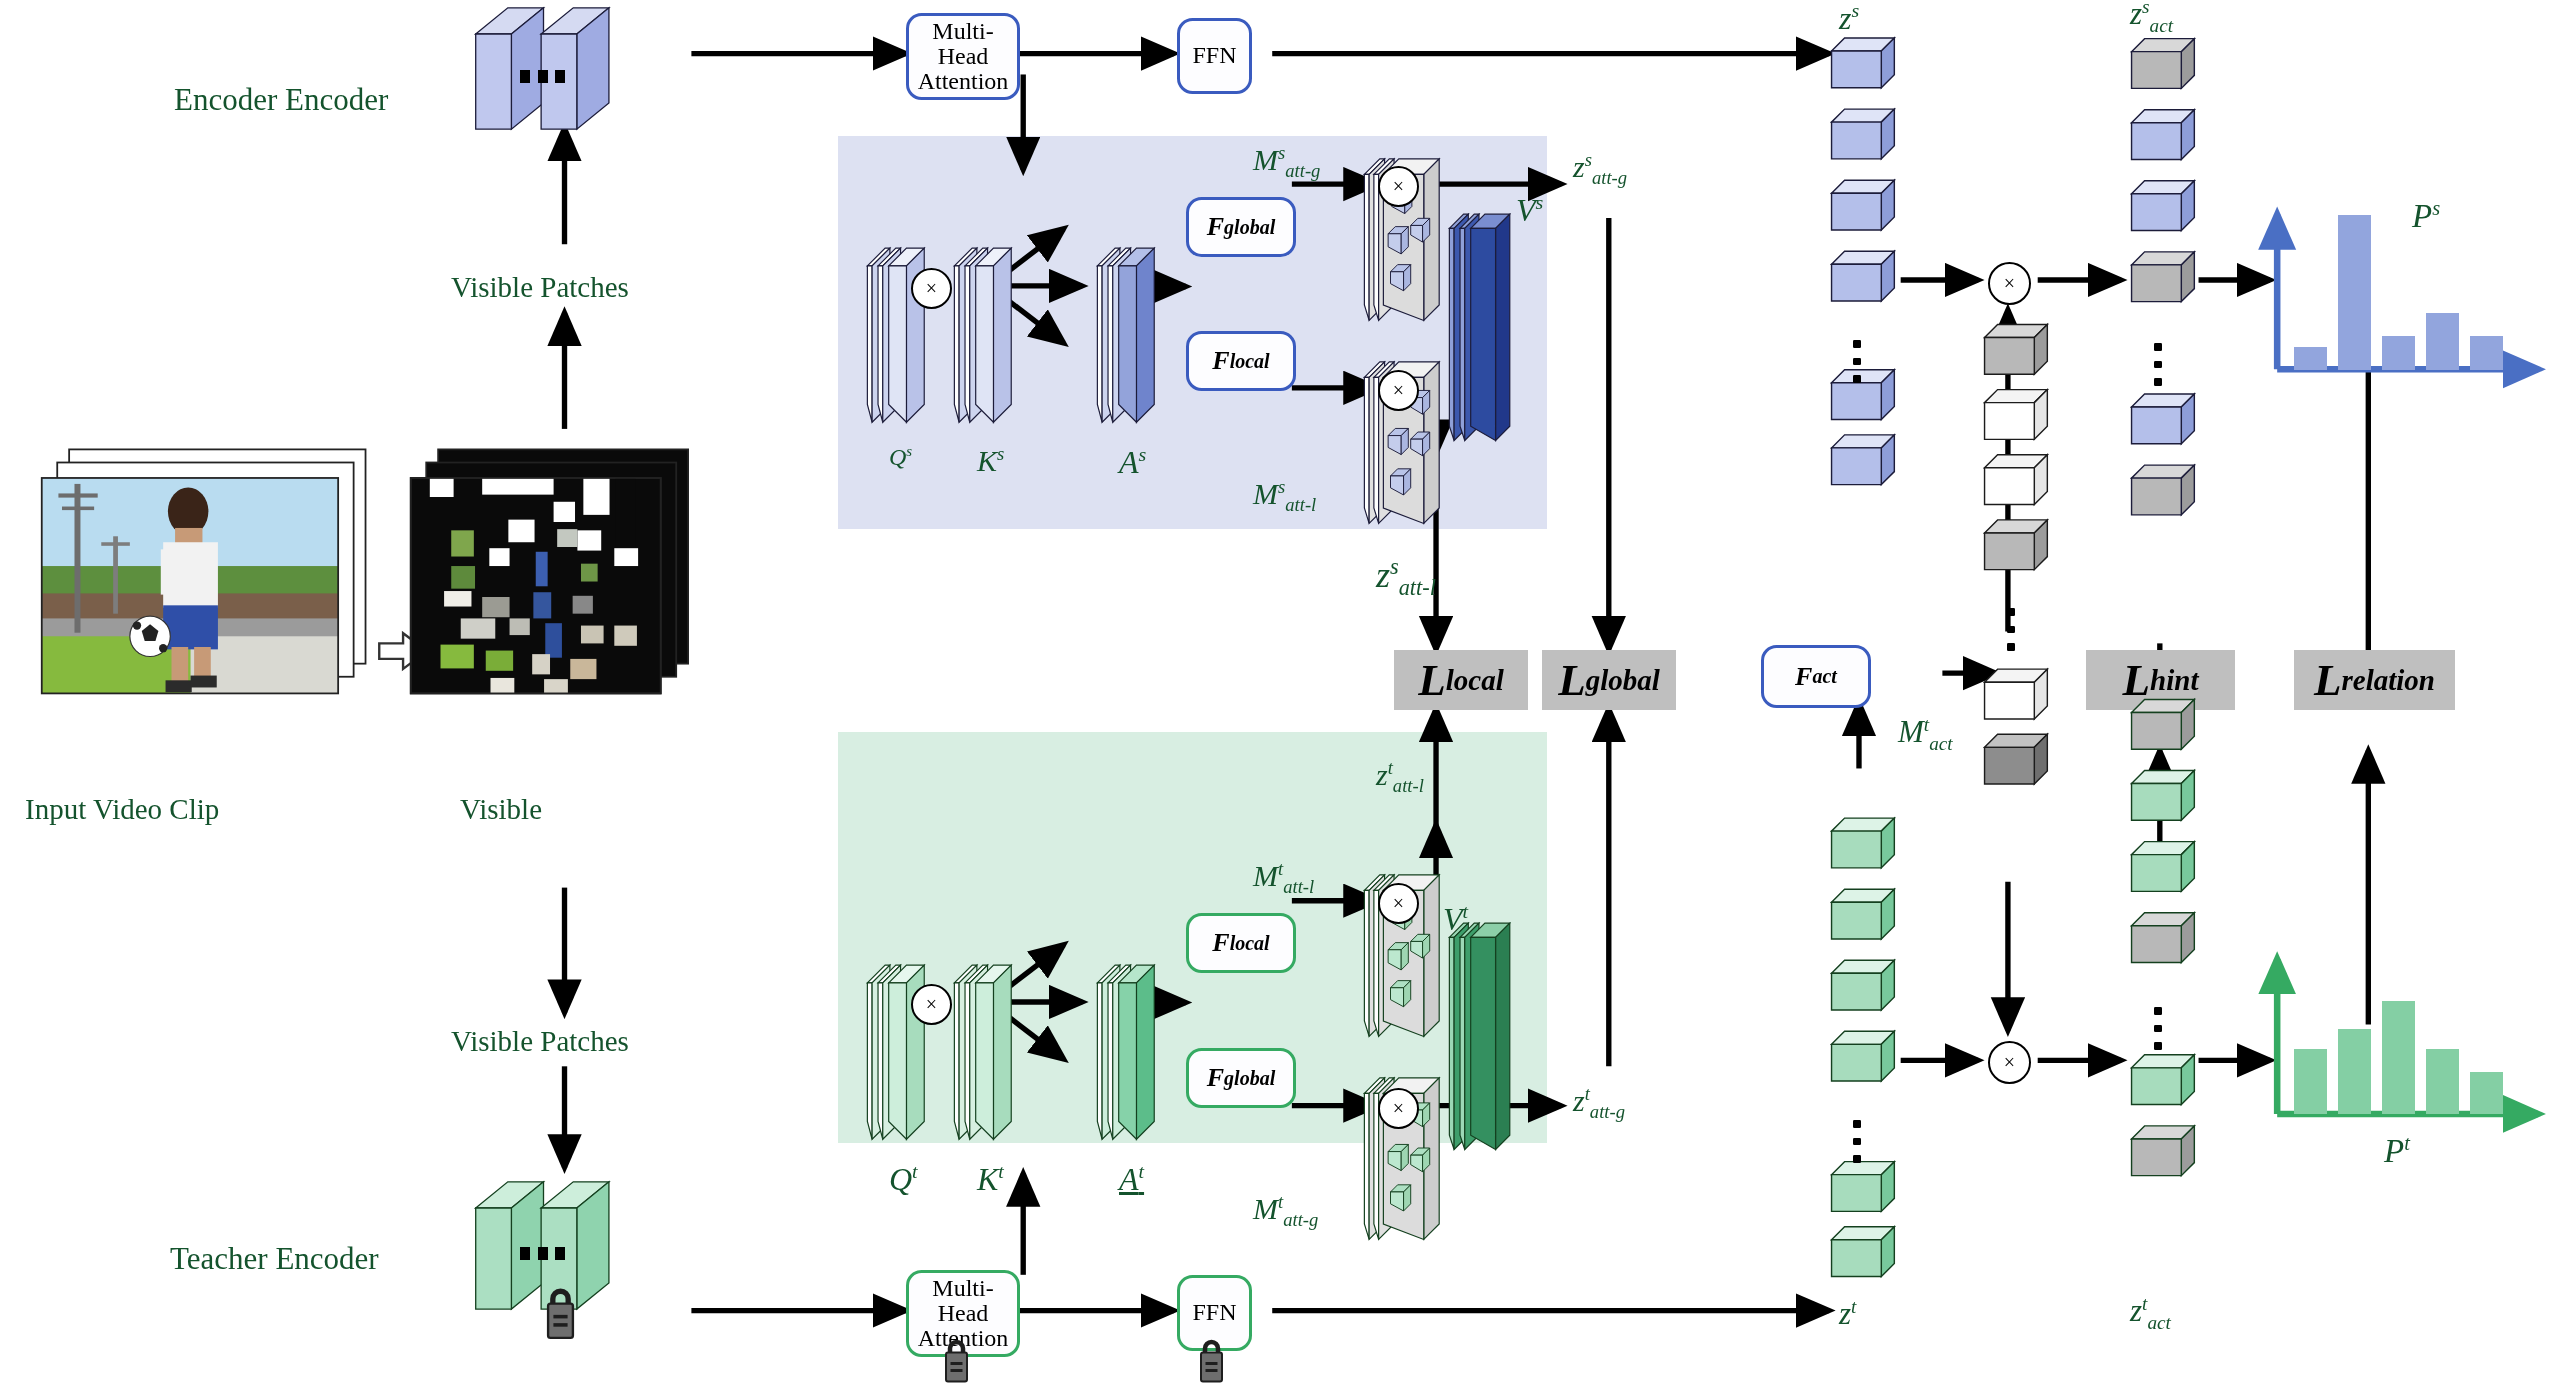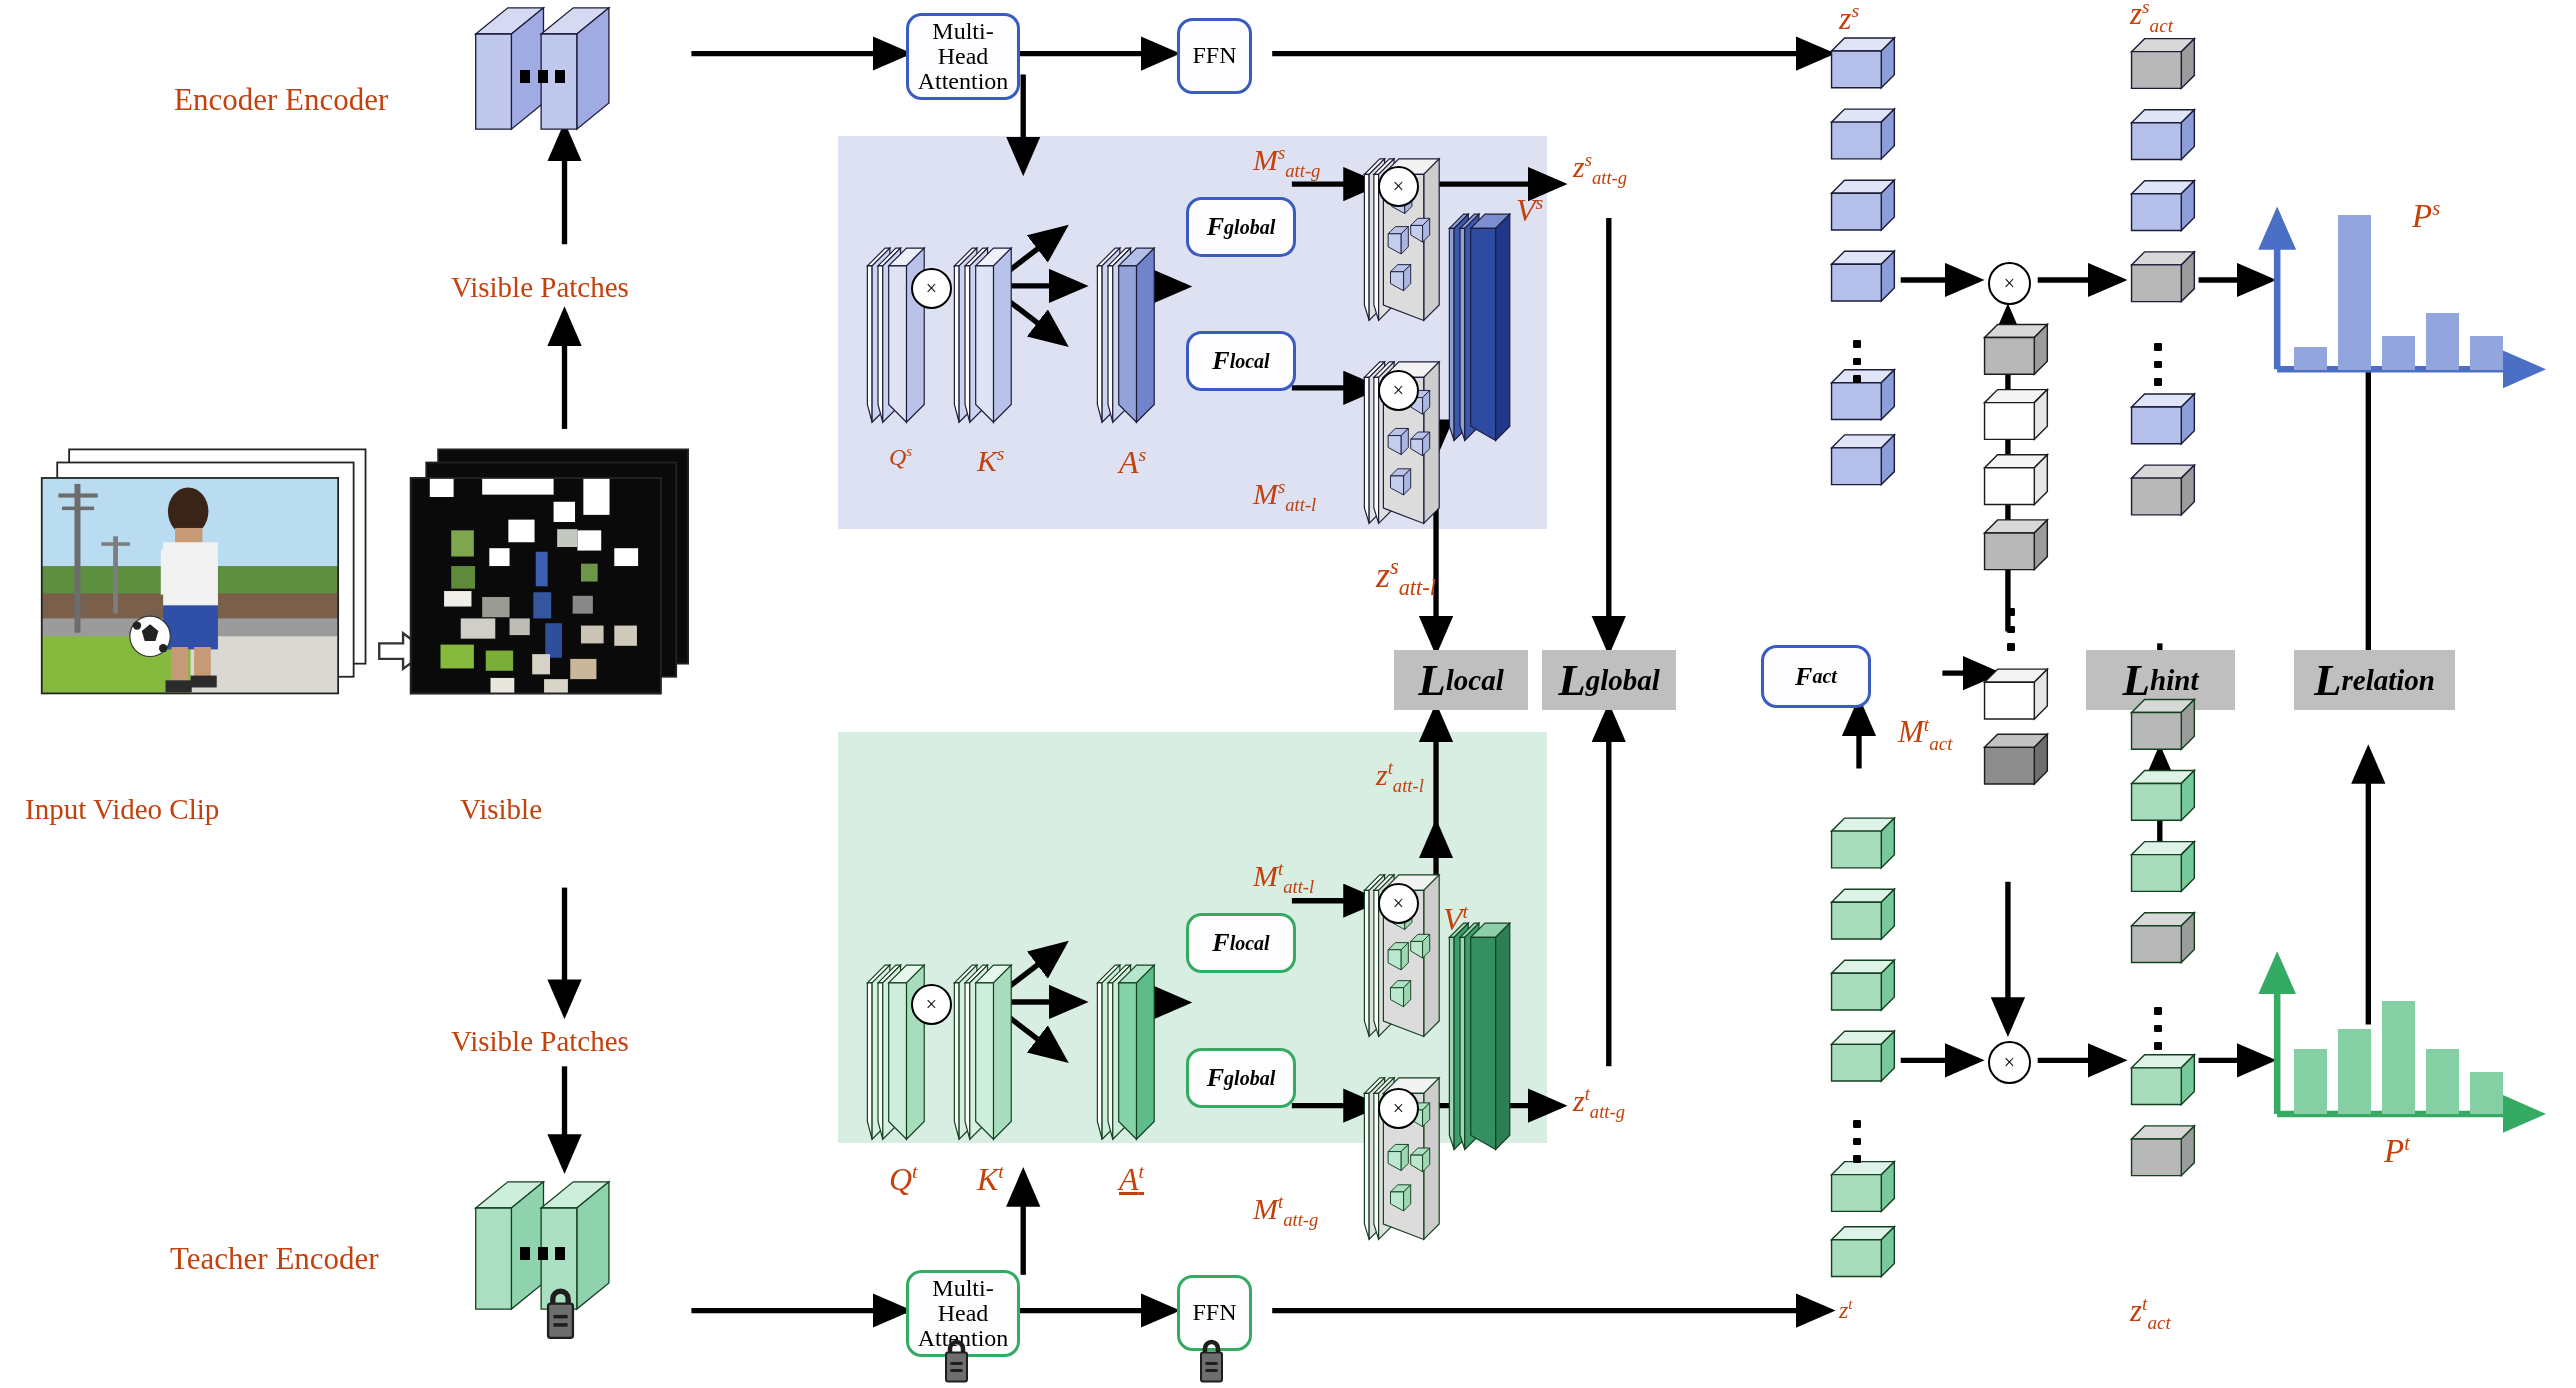--- a/index.html
+++ b/index.html
@@ -1,19 +1,19 @@
 <!DOCTYPE html>
 <html style="font-size:9.5px"><head>
 <meta charset="utf-8">
 <style>
   html,body{margin:0;padding:0;background:#fff;}
   body{font-family:"Liberation Serif", serif;}
   #root{position:relative;width:2576px;height:1388px;background:#fff;overflow:hidden;}
   .abs{position:absolute;}
-  .lbl{position:absolute;color:#c2410c;white-space:nowrap;font-family:"Liberation Serif",serif;}
+  .lbl{position:absolute;color:#14532d;white-space:nowrap;font-family:"Liberation Serif",serif;}
   .panel{position:absolute;}
   .panel-blue{background:#dde1f2;}
   .panel-green{background:#d8eee2;}
   .rbox{position:absolute;background:#fdfdff;border:3px solid #3a5bbf;border-radius:15.5px;
         display:flex;align-items:center;justify-content:center;text-align:center;line-height:1.05;
         font-family:"Liberation Serif",serif;color:#000;}
   .rbox.green{border-color:#35aa62;}
   .lossbox{position:absolute;background:#bfbfbf;display:flex;align-items:center;justify-content:center;
            font-family:"Liberation Serif",serif;font-style:italic;font-weight:bold;color:#000;}
   .mathlbl{font-family:"Liberation Serif",serif;font-style:italic;}
@@ -818,21 +818,21 @@
     <span>M</span><sup>t</sup><sub>att-l</sub></div>
   <div class="lbl mathlbl" style="left:1253px;top:1191px;font-size:30px;">
     <span>M</span><sup>t</sup><sub>att-g</sub></div>
   <div class="lbl mathlbl" style="left:1376px;top:757px;font-size:30px;">
     <span>z</span><sup>t</sup><sub>att-l</sub></div>
   <div class="lbl mathlbl" style="left:1573px;top:1083px;font-size:30px;">
     <span>z</span><sup>t</sup><sub>att-g</sub></div>
 
   <div class="lbl mathlbl" style="left:1839px;top:-1.2px;font-size:32px;">
     <span>z</span><sup>s</sup></div>
-  <div class="lbl mathlbl" style="left:1839px;top:1296px;font-size:24px;">
+  <div class="lbl mathlbl" style="left:1839px;top:1296px;font-size:31px;">
     <span>z</span><sup>t</sup></div>
   <div class="lbl mathlbl" style="left:2130px;top:-3.6px;font-size:31px;">
     <span>z</span><sup>s</sup><sub>act</sub></div>
   <div class="lbl mathlbl" style="left:2130px;top:1293px;font-size:31px;">
     <span>z</span><sup>t</sup><sub>act</sub></div>
   <div class="lbl mathlbl" style="left:1898px;top:714px;font-size:31px;">
     <span>M</span><sup>t</sup><sub>act</sub></div>
   <div class="lbl mathlbl" style="left:2412px;top:197px;font-size:33px;">
     <span>P</span><sup>s</sup></div>
   <div class="lbl mathlbl" style="left:2384px;top:1132px;font-size:33px;">

